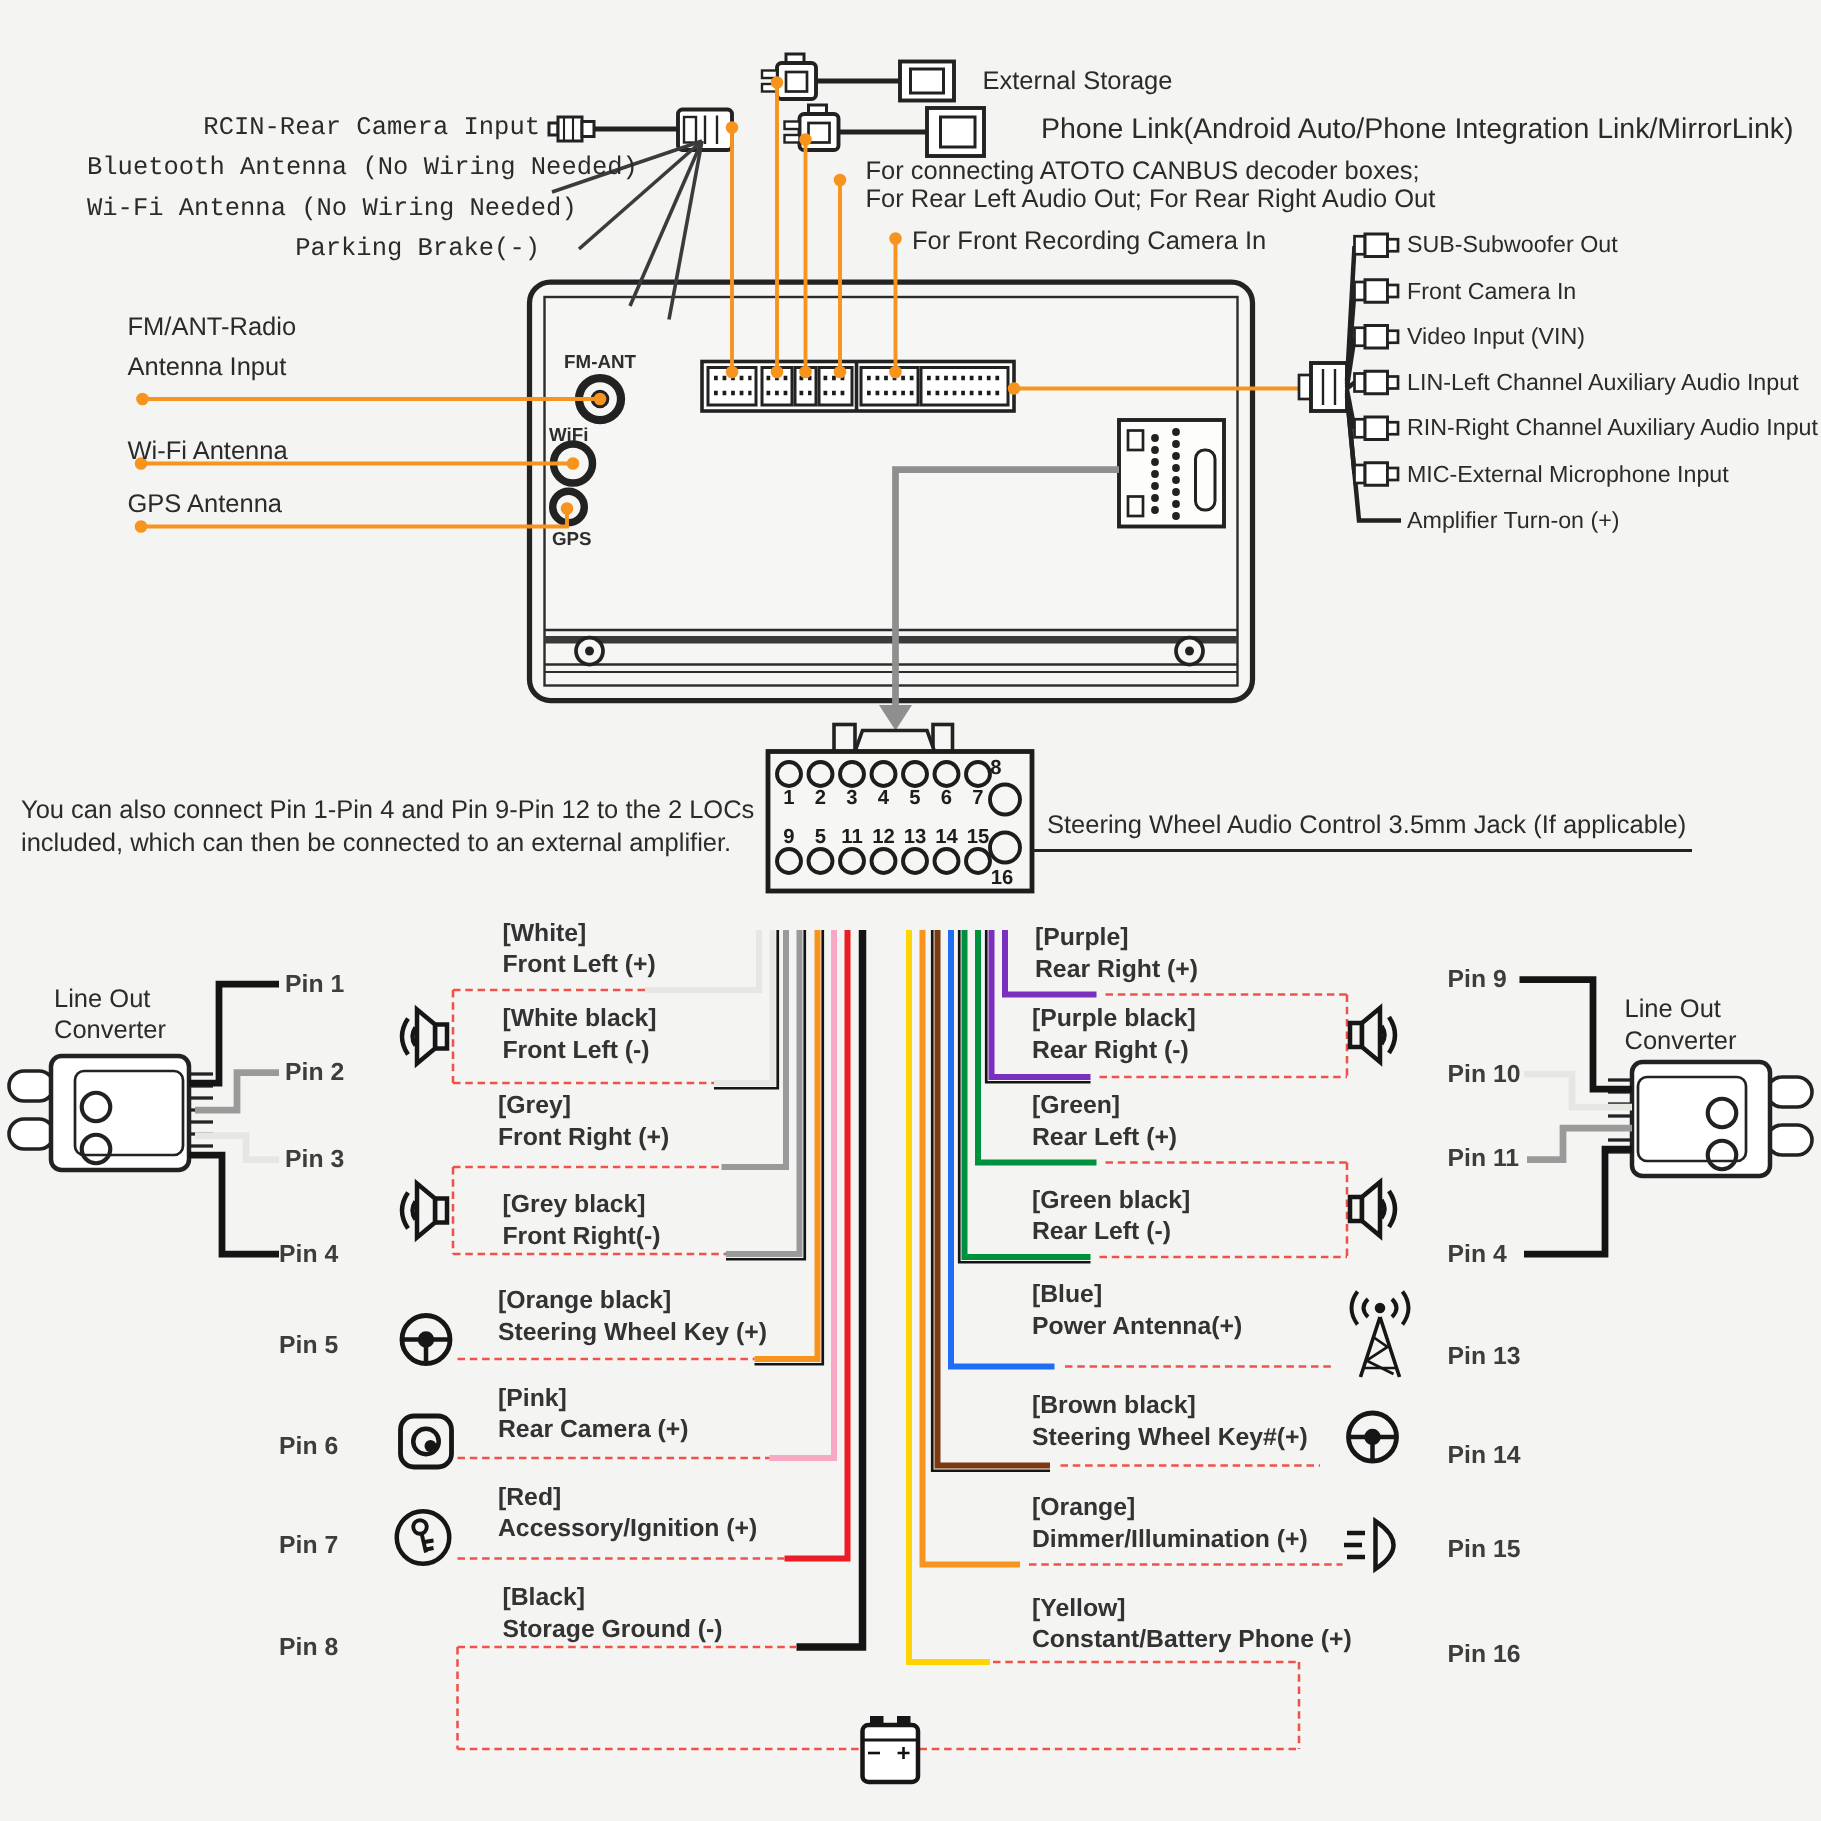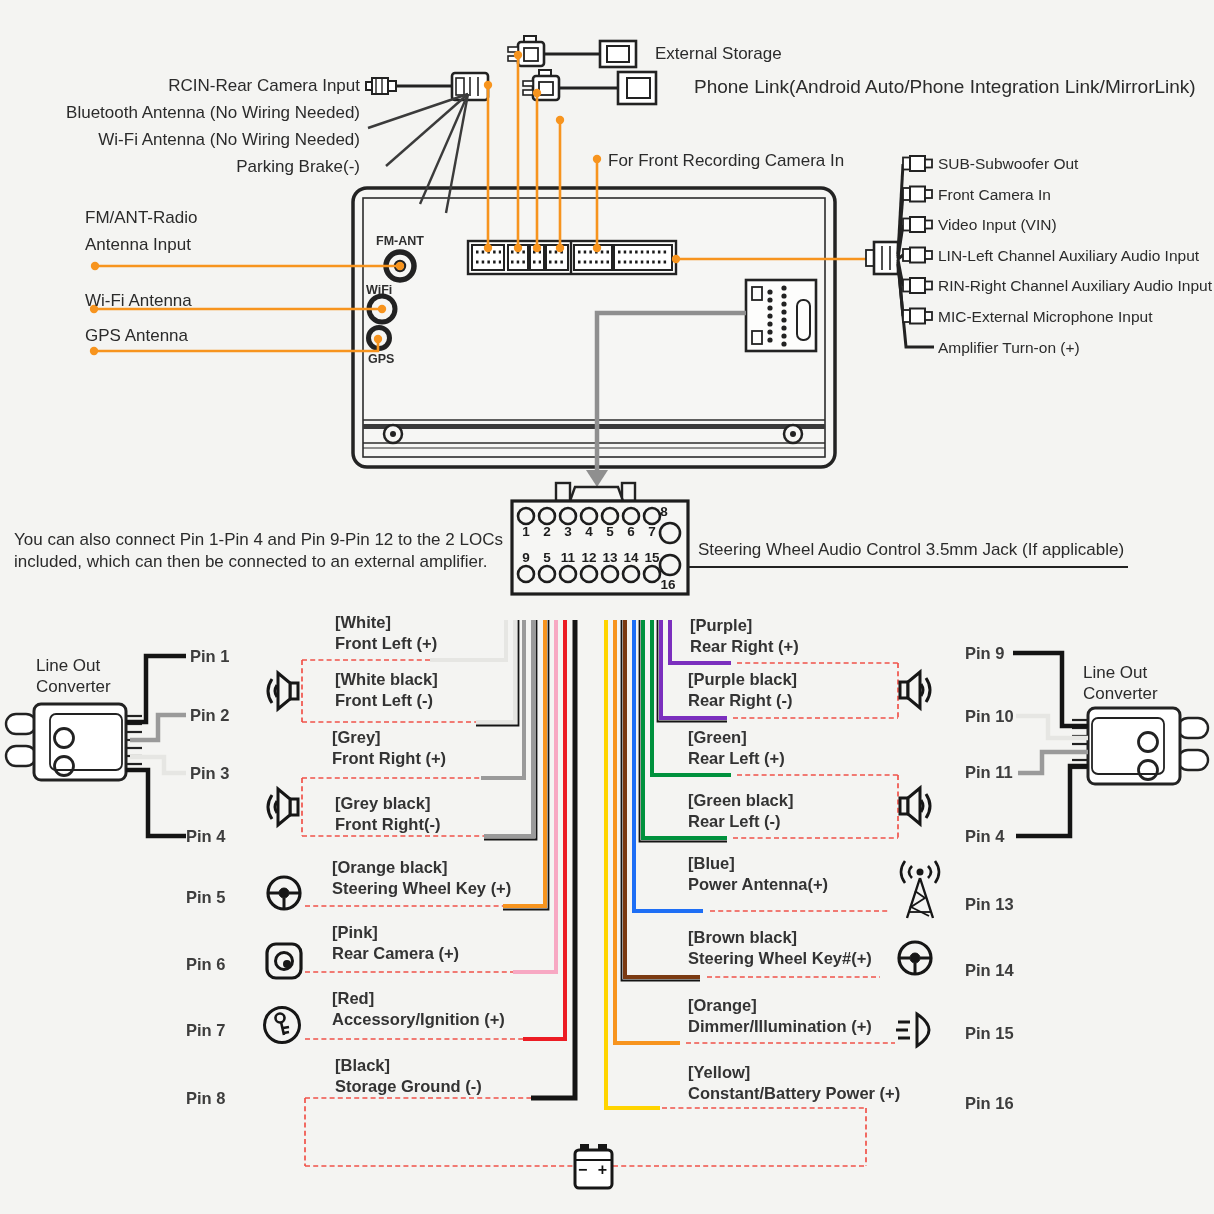--- a/index.html
+++ b/index.html
@@ -7,21 +7,21 @@
     width:1214px;height:1214px;position:relative;overflow:hidden;
     background:#f4f4f2;
     font-family:"Liberation Sans", sans-serif;
     -webkit-font-smoothing:antialiased;
   }
   .stage{position:absolute;left:0;top:0;width:1214px;height:1214px;}
   svg.layer{position:absolute;left:0;top:0;}
   .lbl{position:absolute;white-space:nowrap;color:#2b2b2b;font-size:17px;line-height:19px;}
   .lbl.small{font-size:15.5px;line-height:17px;}
   .lbl.big{font-size:19px;padding-left:36px;}
-  .lbl.right{text-align:right;}
+  .lbl.right{text-align:right;font-family:Liberation Mono, monospace;}
   .unitlbl{position:absolute;font-size:12.5px;font-weight:bold;color:#2e2e2e;white-space:nowrap;}
   .wl{position:absolute;font-weight:bold;color:#333;font-size:16.5px;line-height:21px;white-space:nowrap;}
   .pin{position:absolute;font-weight:bold;color:#3d3d3d;font-size:16.5px;white-space:nowrap;}
   .pnum{position:absolute;font-size:13.5px;font-weight:bold;color:#1d1d1d;width:16px;text-align:center;}
   .batt{position:absolute;left:577px;top:1161px;width:34px;text-align:center;font-weight:bold;font-size:16px;color:#111;letter-spacing:3px;}
 </style>
 </head>
 <body>
 
 <div class="stage">
@@ -444,20 +444,22 @@
   </g>
 </svg>
 
 <div class="lbl right" style="left:58px;top:76px;width:302px">RCIN-Rear Camera Input</div>
 <div class="lbl right" style="left:58px;top:103px;width:302px">Bluetooth Antenna (No Wiring Needed)</div>
 <div class="lbl right" style="left:58px;top:130px;width:302px">Wi-Fi Antenna (No Wiring Needed)</div>
 <div class="lbl right" style="left:58px;top:157px;width:302px">Parking Brake(-)</div>
 
 <div class="lbl" style="left:655px;top:44px">External Storage</div>
 <div class="lbl big" style="left:658px;top:77px">Phone Link(Android Auto/Phone Integration Link/MirrorLink)</div>
+<div class="lbl" style="left:577px;top:104px">For connecting ATOTO CANBUS decoder boxes;</div>
+<div class="lbl" style="left:577px;top:123px">For Rear Left Audio Out; For Rear Right Audio Out</div>
 <div class="lbl" style="left:608px;top:151px">For Front Recording Camera In</div>
 
 <div class="lbl" style="left:85px;top:208px">FM/ANT-Radio</div>
 <div class="lbl" style="left:85px;top:235px">Antenna Input</div>
 <div class="lbl" style="left:85px;top:291px">Wi-Fi Antenna</div>
 <div class="lbl" style="left:85px;top:326px">GPS Antenna</div>
 
 <div class="unitlbl" style="left:376px;top:234px;width:48px;text-align:center">FM-ANT</div>
 <div class="unitlbl" style="left:366px;top:283px">WiFi</div>
 <div class="unitlbl" style="left:368px;top:352px">GPS</div>
@@ -571,18 +573,18 @@
 <div class="wl" style="left:688px;top:995px">
       <div>[Orange]</div>
       <div>Dimmer/Illumination (+)</div>
     </div>
 <div class="wl" style="left:688px;top:927px">
       <div>[Brown black]</div>
       <div>Steering Wheel Key#(+)</div>
     </div>
 <div class="wl" style="left:688px;top:1062px">
       <div>[Yellow]</div>
-      <div>Constant/Battery Power (+)</div>
+      <div>Constant/Battery Phone (+)</div>
     </div>
 
 <div class="batt">− +</div>
 
 </div>
 
 </body></html>

